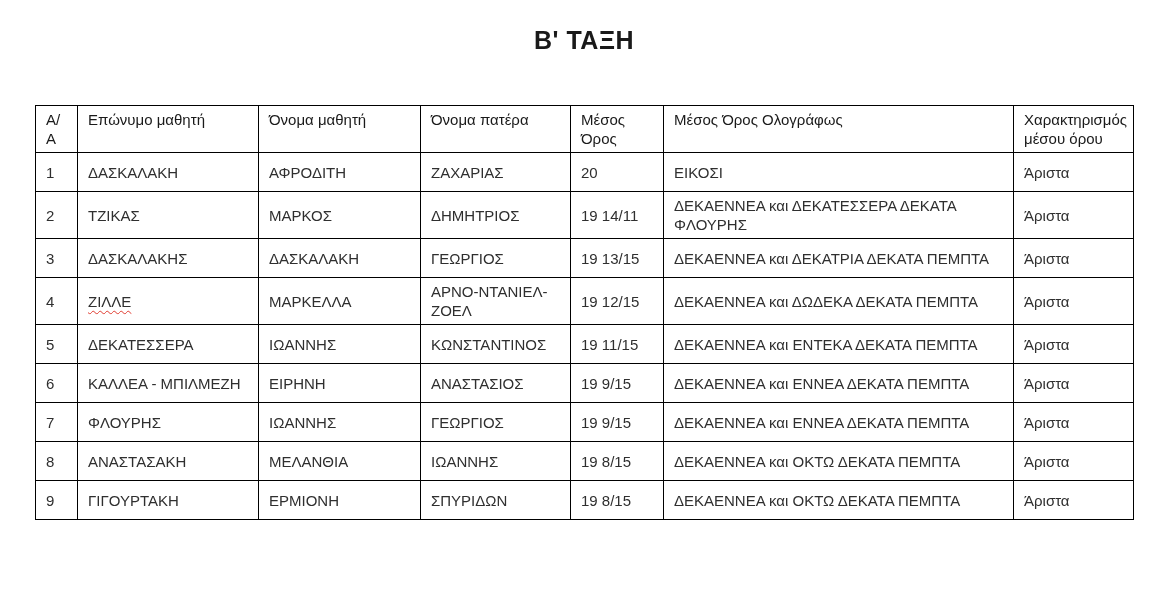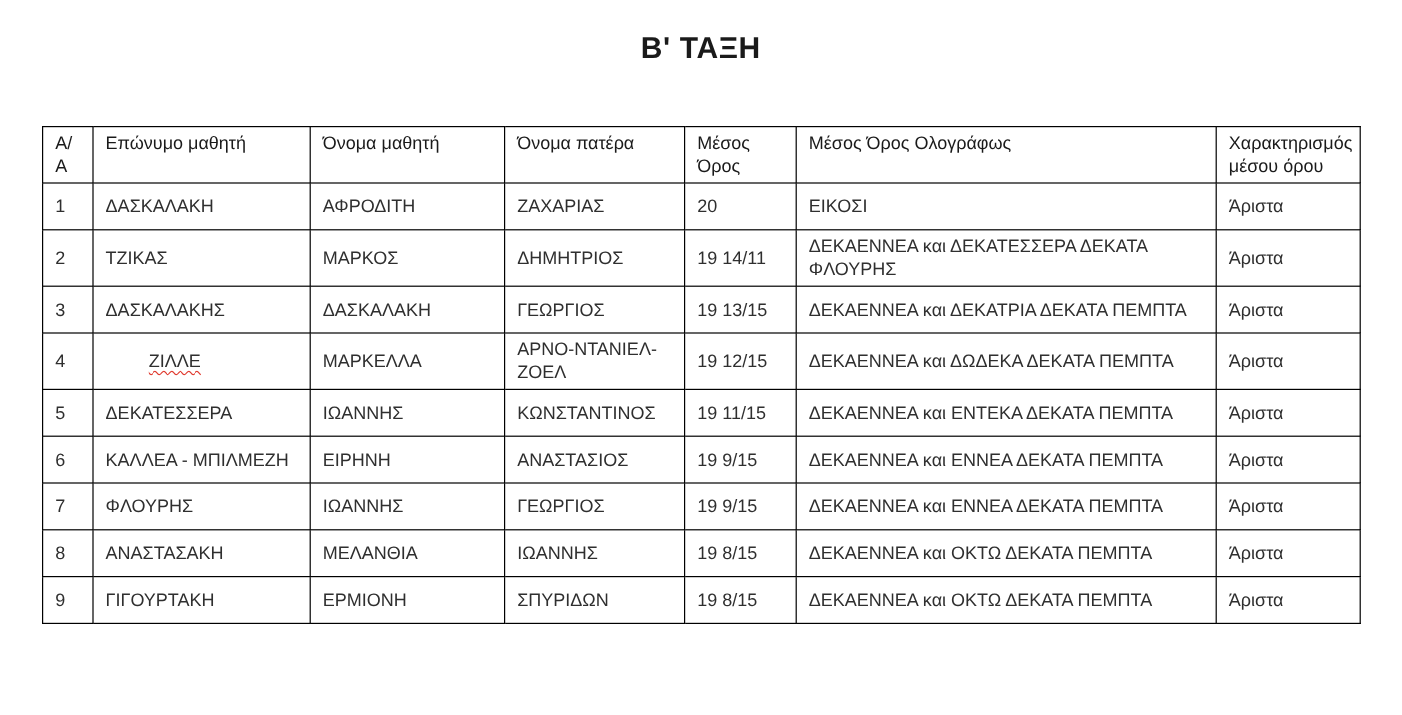--- a/index.html
+++ b/index.html
@@ -57,21 +57,20 @@
   table.grades td{
     vertical-align:middle;
     height:39px;
   }
   .squiggle{
     text-decoration-line:underline;
     text-decoration-style:wavy;
     text-decoration-color:var(--squiggle-color);
     text-decoration-thickness:1px;
     text-underline-offset:3px;
-    margin-left:36px;
   }
 </style>
 </head>
 <body>
 
 <div class="page">
 
   <h1 class="doc-title">Β' ΤΑΞΗ</h1>
 
   <table class="grades">

